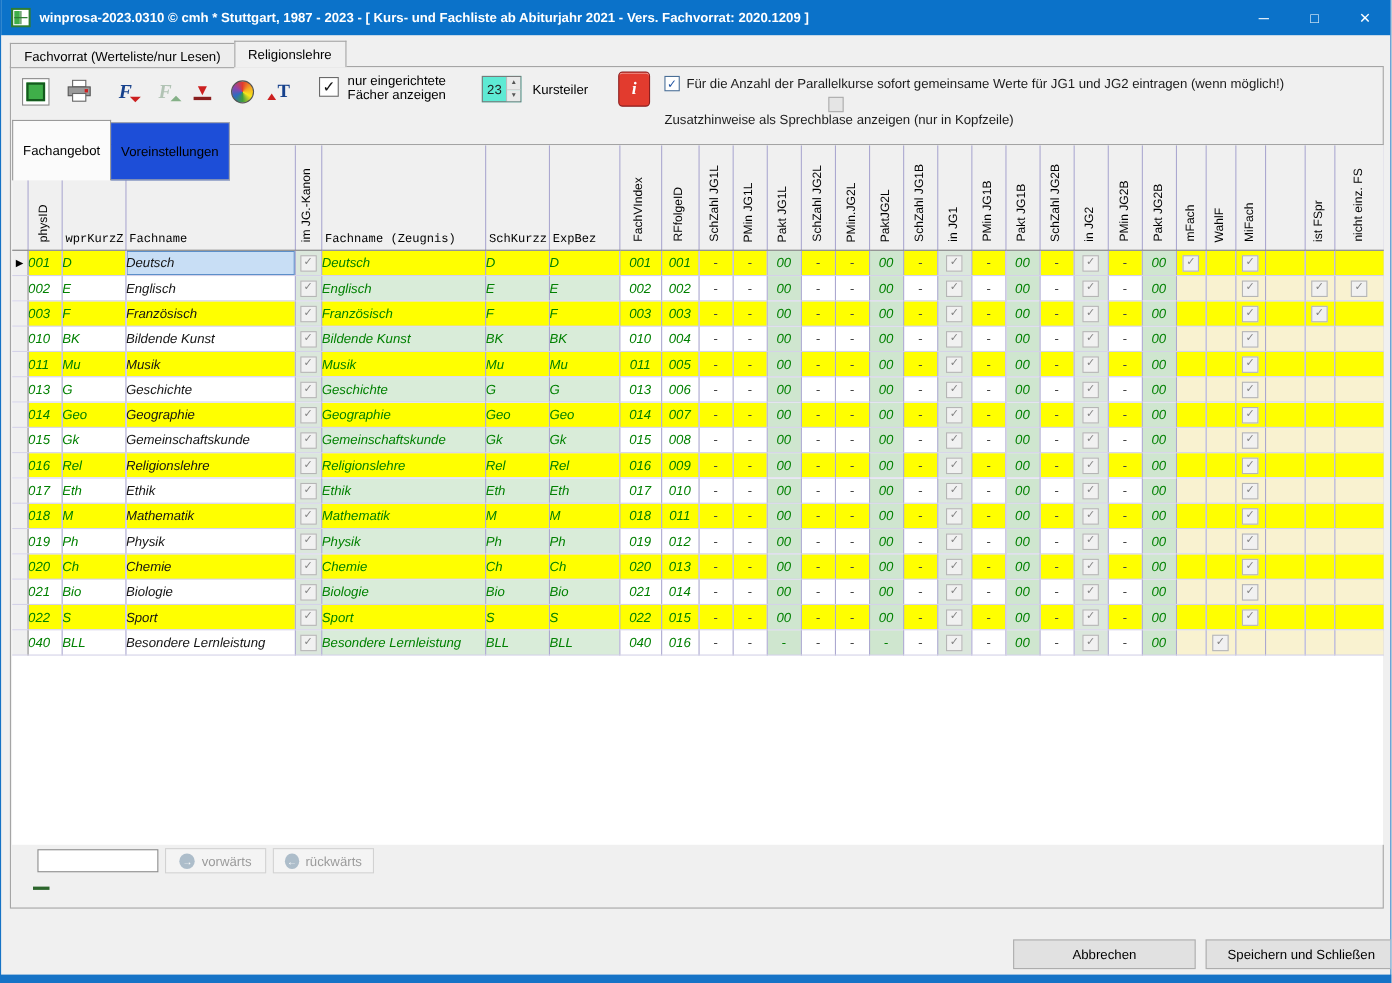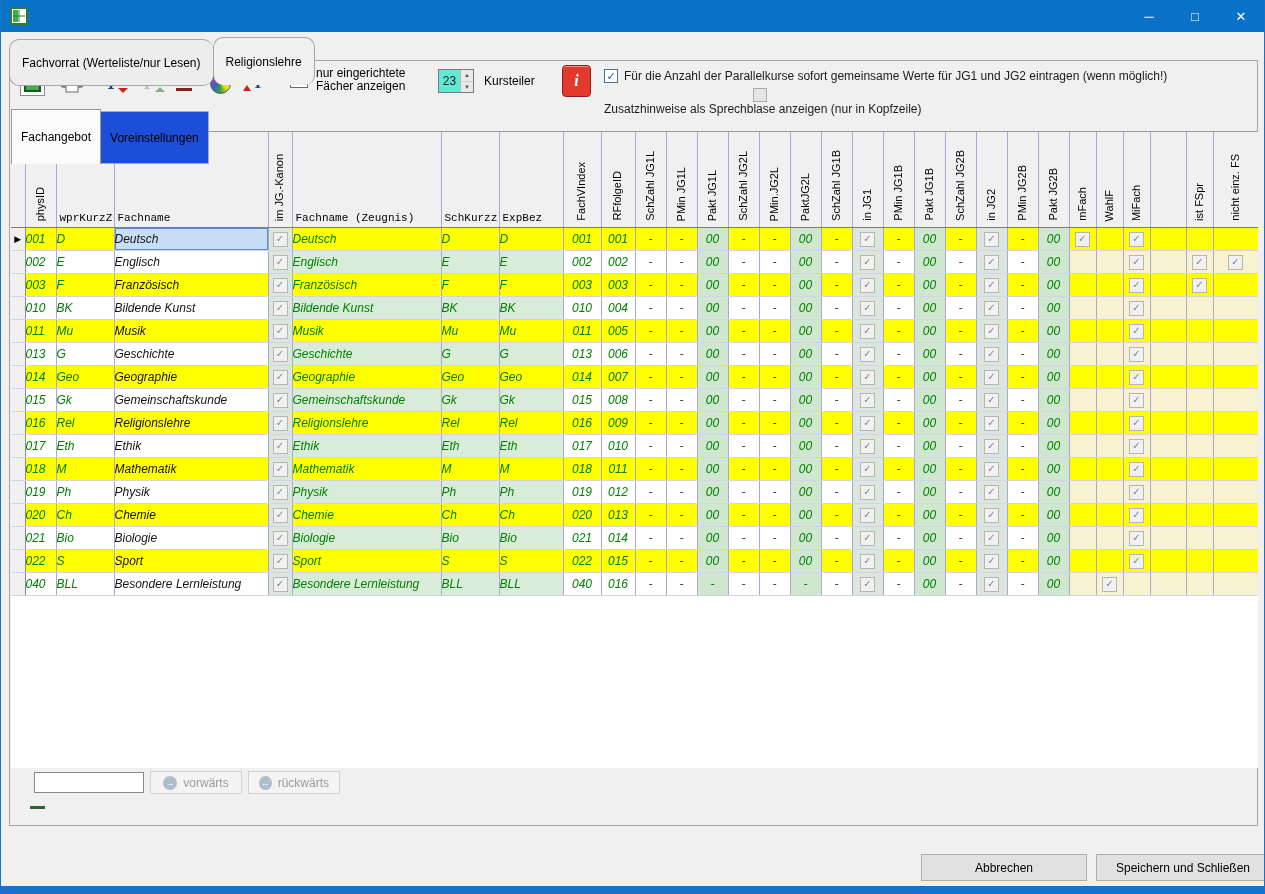--- a/index.html
+++ b/index.html
@@ -8,21 +8,21 @@
     border-bottom:8px solid #1673c6;overflow:hidden;}
   
   .titlebar{position:absolute;top:0;left:0;right:0;height:32px;background:#0b72c9;color:#fff;
     display:flex;align-items:center;}
   .app-icon{width:18px;height:18px;margin:0 8px 0 9px;flex:0 0 auto;}
   .title-text{font-size:12px;font-weight:bold;white-space:nowrap;}
   .win-controls{margin-left:auto;display:flex;height:32px;}
   .winbtn{width:46px;height:32px;display:flex;align-items:center;justify-content:center;font-size:13px;cursor:default;}
   
   .maintabs{position:absolute;top:37px;left:8px;display:flex;z-index:3;}
-  .tab{font-size:12px;display:flex;align-items:center;padding:12px 12px;white-space:nowrap;border-radius:10px;}
+  .tab{font-size:12px;display:flex;align-items:center;padding:0 12px;white-space:nowrap;}
   .tab.inactive{margin-top:2px;height:21px;background:#ededed;border:1px solid #a5a5a5;border-right:none;}
   .tab.active{height:23px;background:#f0f0f0;border:1px solid #a5a5a5;border-bottom:none;position:relative;top:0;}
   
   .panel{position:absolute;top:60px;left:8px;width:1249px;height:766px;background:#f0f0f0;
     border:1px solid #a5a5a5;box-sizing:border-box;}
   
   .toolbar{position:absolute;top:0;left:0;right:0;height:48px;}
   .tbtn{position:absolute;top:6px;width:32px;height:32px;display:flex;align-items:center;justify-content:center;}
   .i-grid{width:13px;height:13px;background:#3fae49;border:2px solid #145a1e;box-shadow:0 0 0 3px #fff,0 0 0 4px #8a8a8a;}
   .i-f1{position:relative;font:bold italic 18px "Liberation Serif",serif;color:#16418c;}
@@ -113,20 +113,21 @@
 
   <div class="titlebar">
     <span class="app-icon">
       <svg width="18" height="18" viewBox="0 0 18 18">
         <rect x="1" y="1" width="16" height="16" fill="#ffffff" stroke="#2e7d32" stroke-width="2"></rect>
         <rect x="3" y="3" width="5" height="12" fill="#3fae49"></rect>
         <line x1="9" y1="3" x2="9" y2="15" stroke="#2e7d32" stroke-width="1"></line>
         <line x1="3" y1="9" x2="15" y2="9" stroke="#2e7d32" stroke-width="1"></line>
       </svg>
     </span>
+    <span class="title-text">winprosa-2023.0310 © cmh * Stuttgart, 1987 - 2023 - [ Kurs- und Fachliste ab Abiturjahr 2021 - Vers. Fachvorrat: 2020.1209 ]</span>
     <div class="win-controls">
       <span class="winbtn">─</span>
       <span class="winbtn">□</span>
       <span class="winbtn">✕</span>
     </div>
   </div>
 
   <div class="maintabs">
     <div class="tab inactive">Fachvorrat (Werteliste/nur Lesen)</div>
     <div class="tab active">Religionslehre</div>

